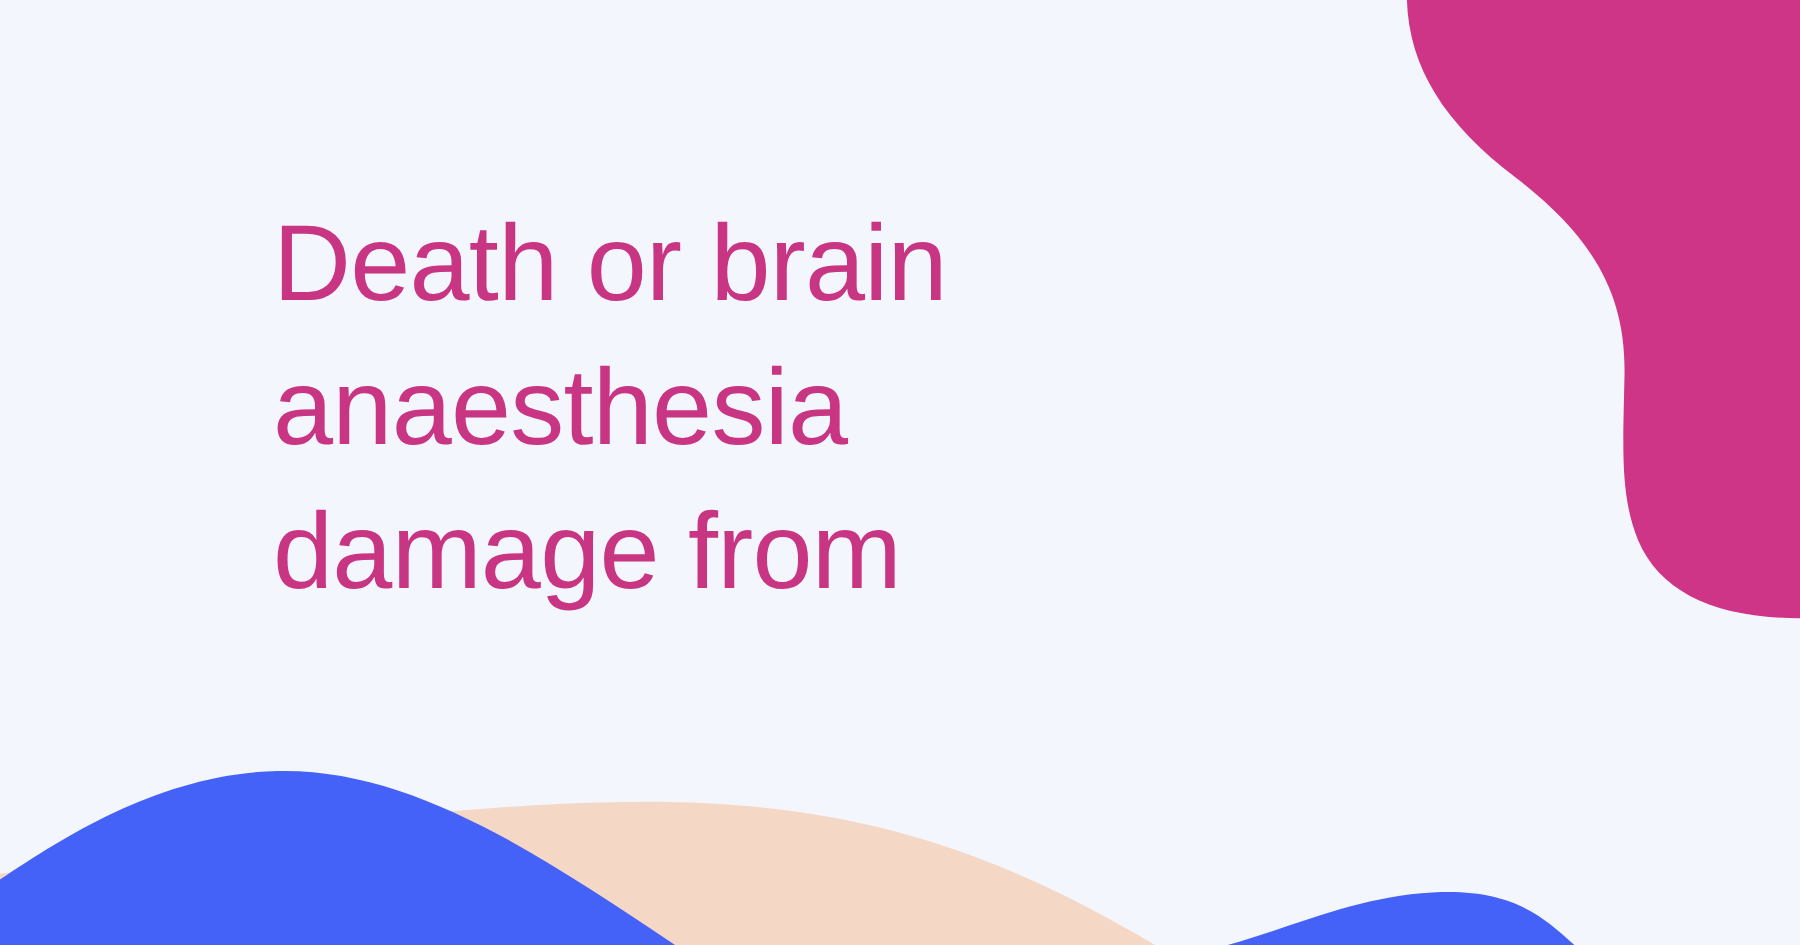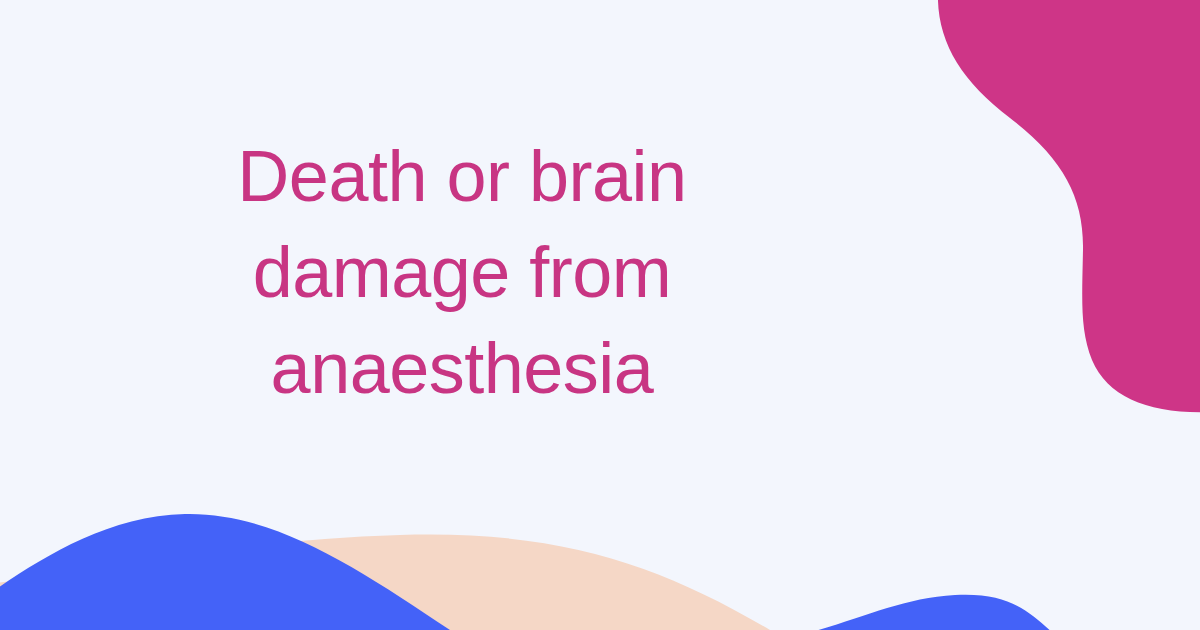--- a/index.html
+++ b/index.html
@@ -12,21 +12,20 @@
     overflow: hidden;
     font-family: "Liberation Sans", sans-serif;
   }
 
   #card {
     position: relative;
     width: 1200px;
     height: 630px;
     background: #f3f6fd;
     overflow: hidden;
-    text-align: center;
   }
 
   #bg-shapes {
     position: absolute;
     top: 0;
     left: 0;
     width: 1200px;
     height: 630px;
     display: block;
   }
@@ -75,17 +74,17 @@
     <path fill="#ce3587" d="M 938,-10
              C 936,40 960,80 1010,118
              C 1062,158 1084,196 1083,250
              C 1082,300 1080,330 1092,360
              C 1108,398 1150,414 1210,412
              L 1210,-10 Z"></path>
   </svg>
 
   <div id="title-block">
     <div class="title-line">Death or brain</div>
+    <div class="title-line">anaesthesia</div>
     <div class="title-line">damage from</div>
-    <div class="title-line">anaesthesia</div>
   </div>
 
 </div>
 
 </body></html>

